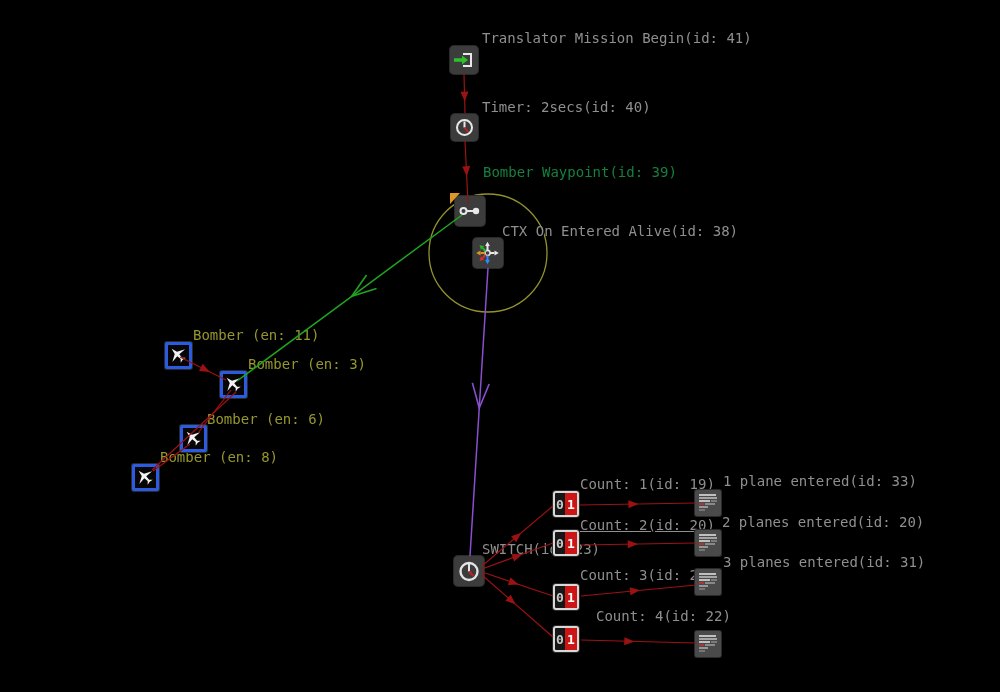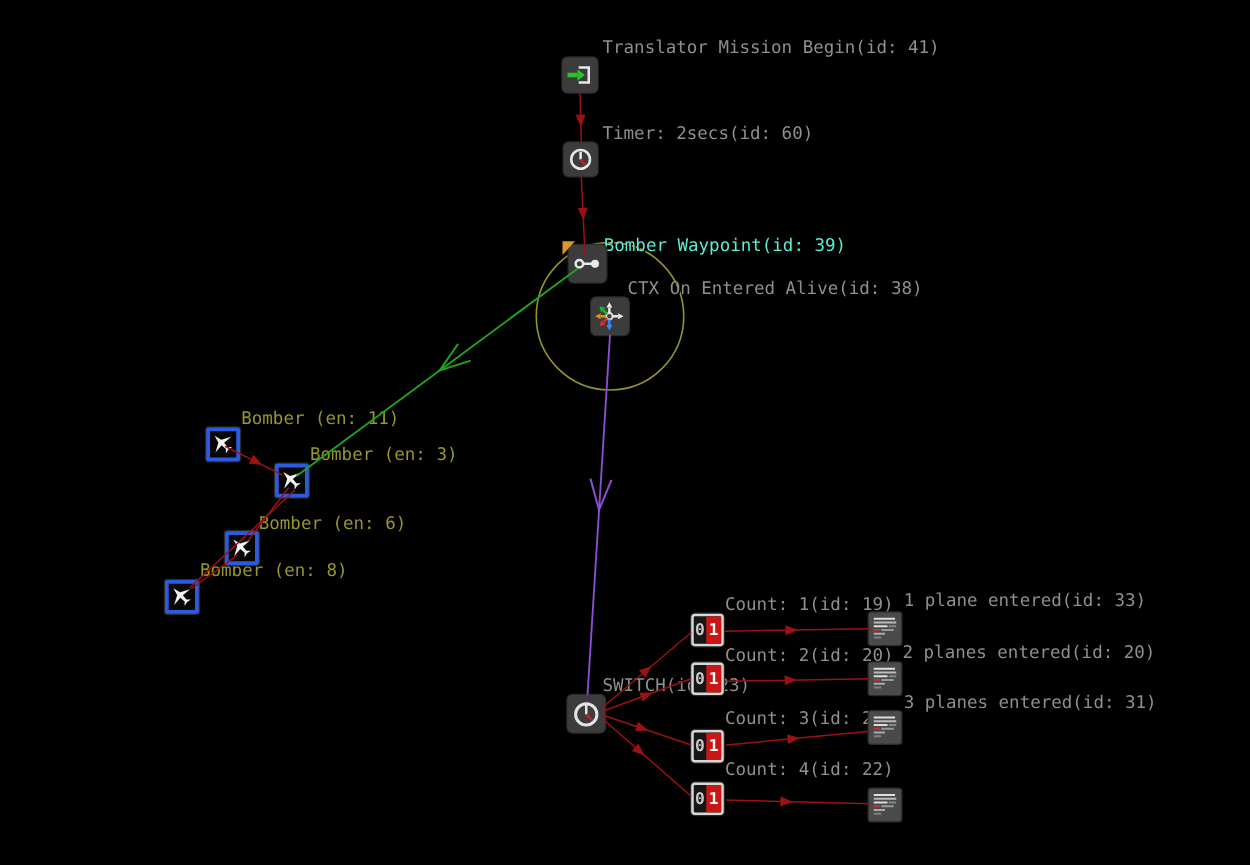--- a/index.html
+++ b/index.html
@@ -26,32 +26,32 @@
 </style>
 </head>
 <body>
 
 <div id="stage">
   <svg id="underlay" class="layer" width="1000" height="692">
       <circle cx="488" cy="253" r="59" fill="none" stroke="#93932b" stroke-width="1.3"></circle>
     </svg>
   <div id="labels-layer">
       <div class="node-label" style="left: 482px; top: 31px; color: rgb(143, 143, 143); text-align: right;">Translator Mission Begin(id: 41)</div>
-      <div class="node-label" style="left: 482px; top: 100px; color: rgb(143, 143, 143);">Timer: 2secs(id: 60)</div>
-      <div class="node-label" style="left: 483px; top: 190px; color: #5eead4;">Bomber Waypoint(id: 39)</div>
+      <div class="node-label" style="left: 482px; top: 100px; color: rgb(143, 143, 143);">Timer: 2secs(id: 40)</div>
+      <div class="node-label" style="left: 483px; top: 165px; color: #15803d;">Bomber Waypoint(id: 39)</div>
       <div class="node-label" style="left: 502px; top: 224px; color: rgb(143, 143, 143);">CTX On Entered Alive(id: 38)</div>
       <div class="node-label" style="left: 193px; top: 328px; color: rgb(150, 150, 46);">Bomber (en: 11)</div>
       <div class="node-label" style="left: 248px; top: 357px; color: rgb(150, 150, 46);">Bomber (en: 3)</div>
       <div class="node-label" style="left: 207px; top: 412px; color: rgb(150, 150, 46);">Bomber (en: 6)</div>
       <div class="node-label" style="left: 160px; top: 450px; color: rgb(150, 150, 46);">Bomber (en: 8)</div>
       <div class="node-label" style="left: 482px; top: 542px; color: rgb(143, 143, 143);">SWITCH(id: 23)</div>
       <div class="node-label" style="left: 580px; top: 477px; color: rgb(143, 143, 143);">Count: 1(id: 19)</div>
-      <div class="node-label" style="left: 580px; top: 518px; color: rgb(143, 143, 143);">Count: 2(id: 20)</div>
+      <div class="node-label" style="left: 580px; top: 518px; color: rgb(143, 143, 143); text-decoration: underline;">Count: 2(id: 20)</div>
       <div class="node-label" style="left: 580px; top: 568px; color: rgb(143, 143, 143);">Count: 3(id: 21)</div>
-      <div class="node-label" style="left: 580px; top: 609px; color: rgb(143, 143, 143);">Count: 4(id: 22)</div>
+      <div class="node-label" style="left: 596px; top: 609px; color: rgb(143, 143, 143);">Count: 4(id: 22)</div>
       <div class="node-label" style="left: 723px; top: 474px; color: rgb(143, 143, 143);">1 plane entered(id: 33)</div>
       <div class="node-label" style="left: 722px; top: 515px; color: rgb(143, 143, 143);">2 planes entered(id: 20)</div>
       <div class="node-label" style="left: 723px; top: 555px; color: rgb(143, 143, 143);">3 planes entered(id: 31)</div>
     </div>
   <div id="nodes-layer">
       <div class="node-icon" style="left: 450px; top: 46px; width: 28px; height: 28px;"><span><svg width="28" height="28" viewBox="0 0 28 28" xmlns="http://www.w3.org/2000/svg">
             <path d="M13 8 H21 V20 H13" stroke="#e8e8e8" stroke-width="2" fill="none"></path>
             <line x1="4" y1="14" x2="12" y2="14" stroke="#2cc22c" stroke-width="3.5"></line>
             <polygon points="12,9.5 12,18.5 18,14" fill="#2cc22c"></polygon>
           </svg></span></div>

